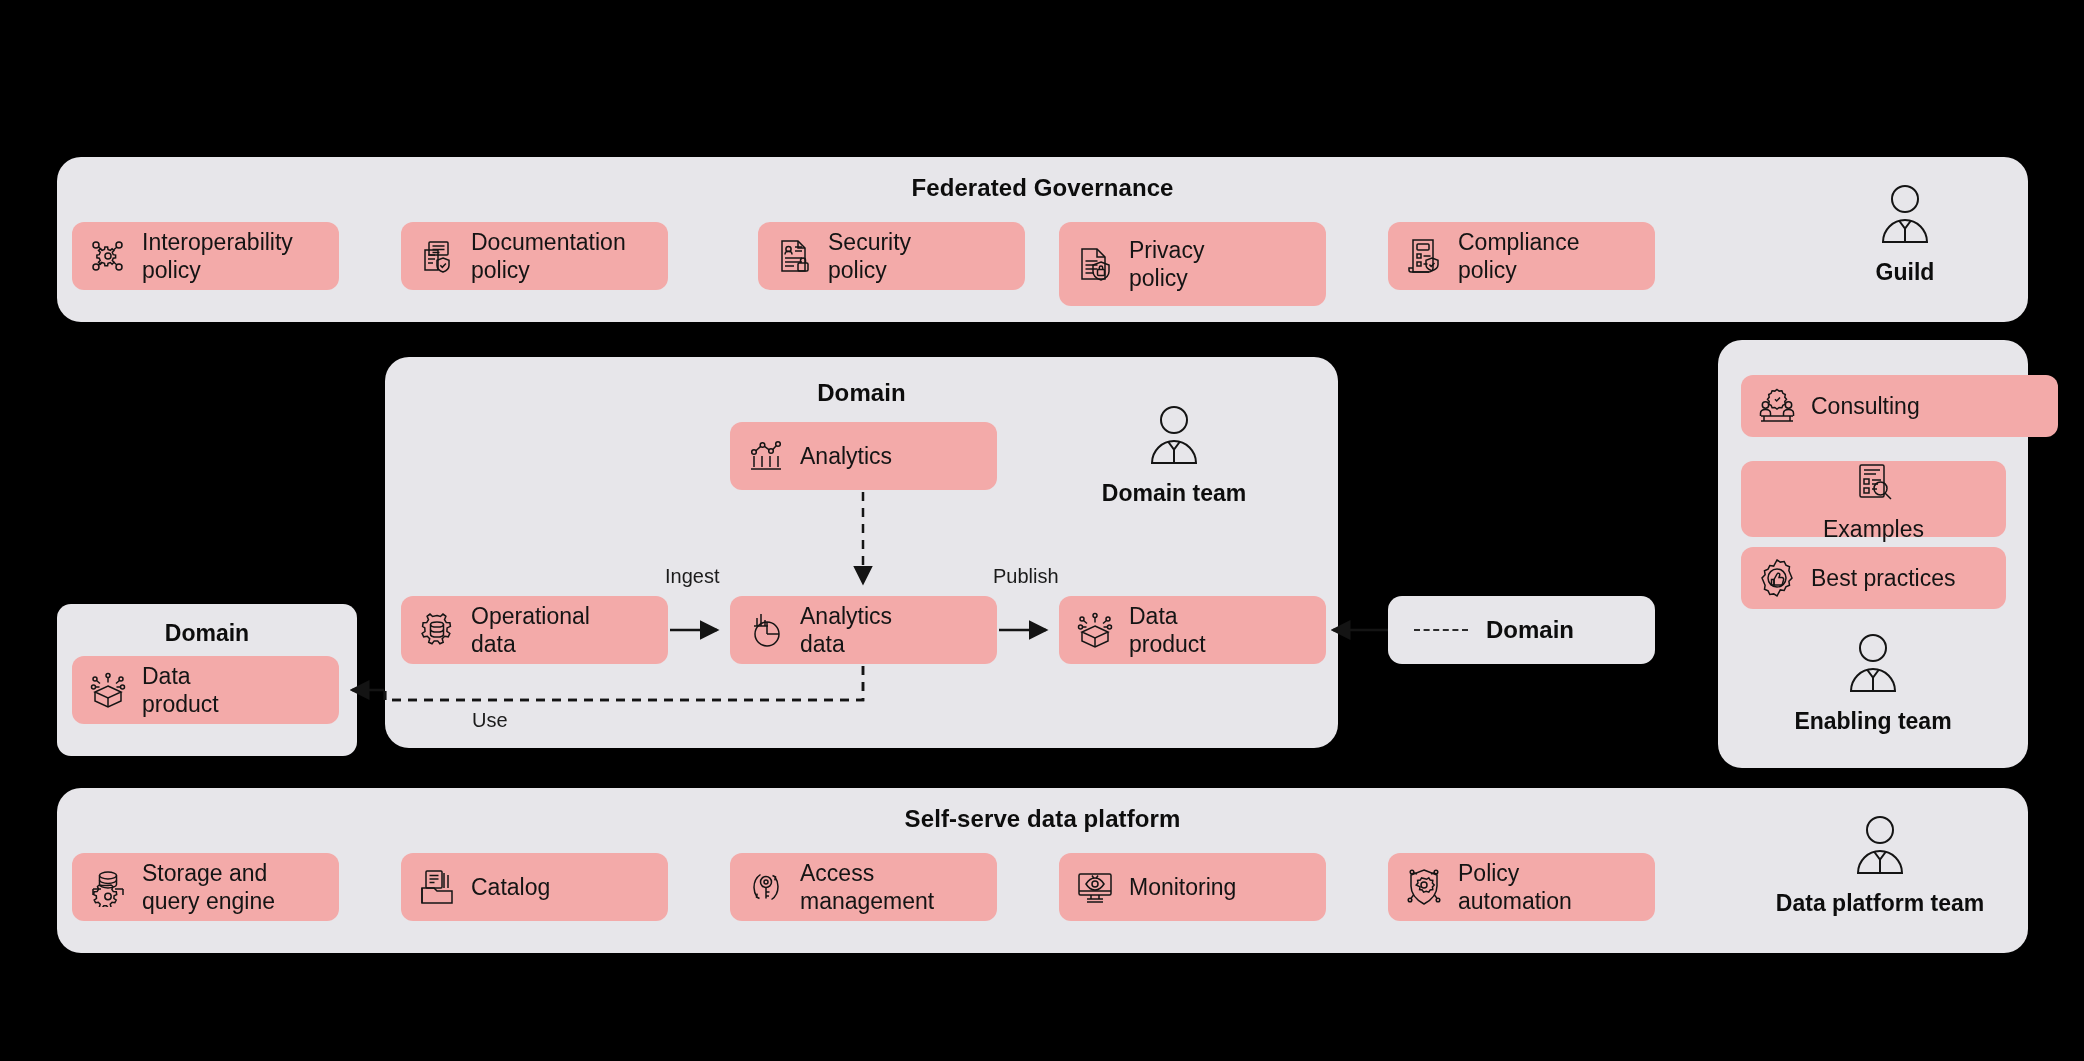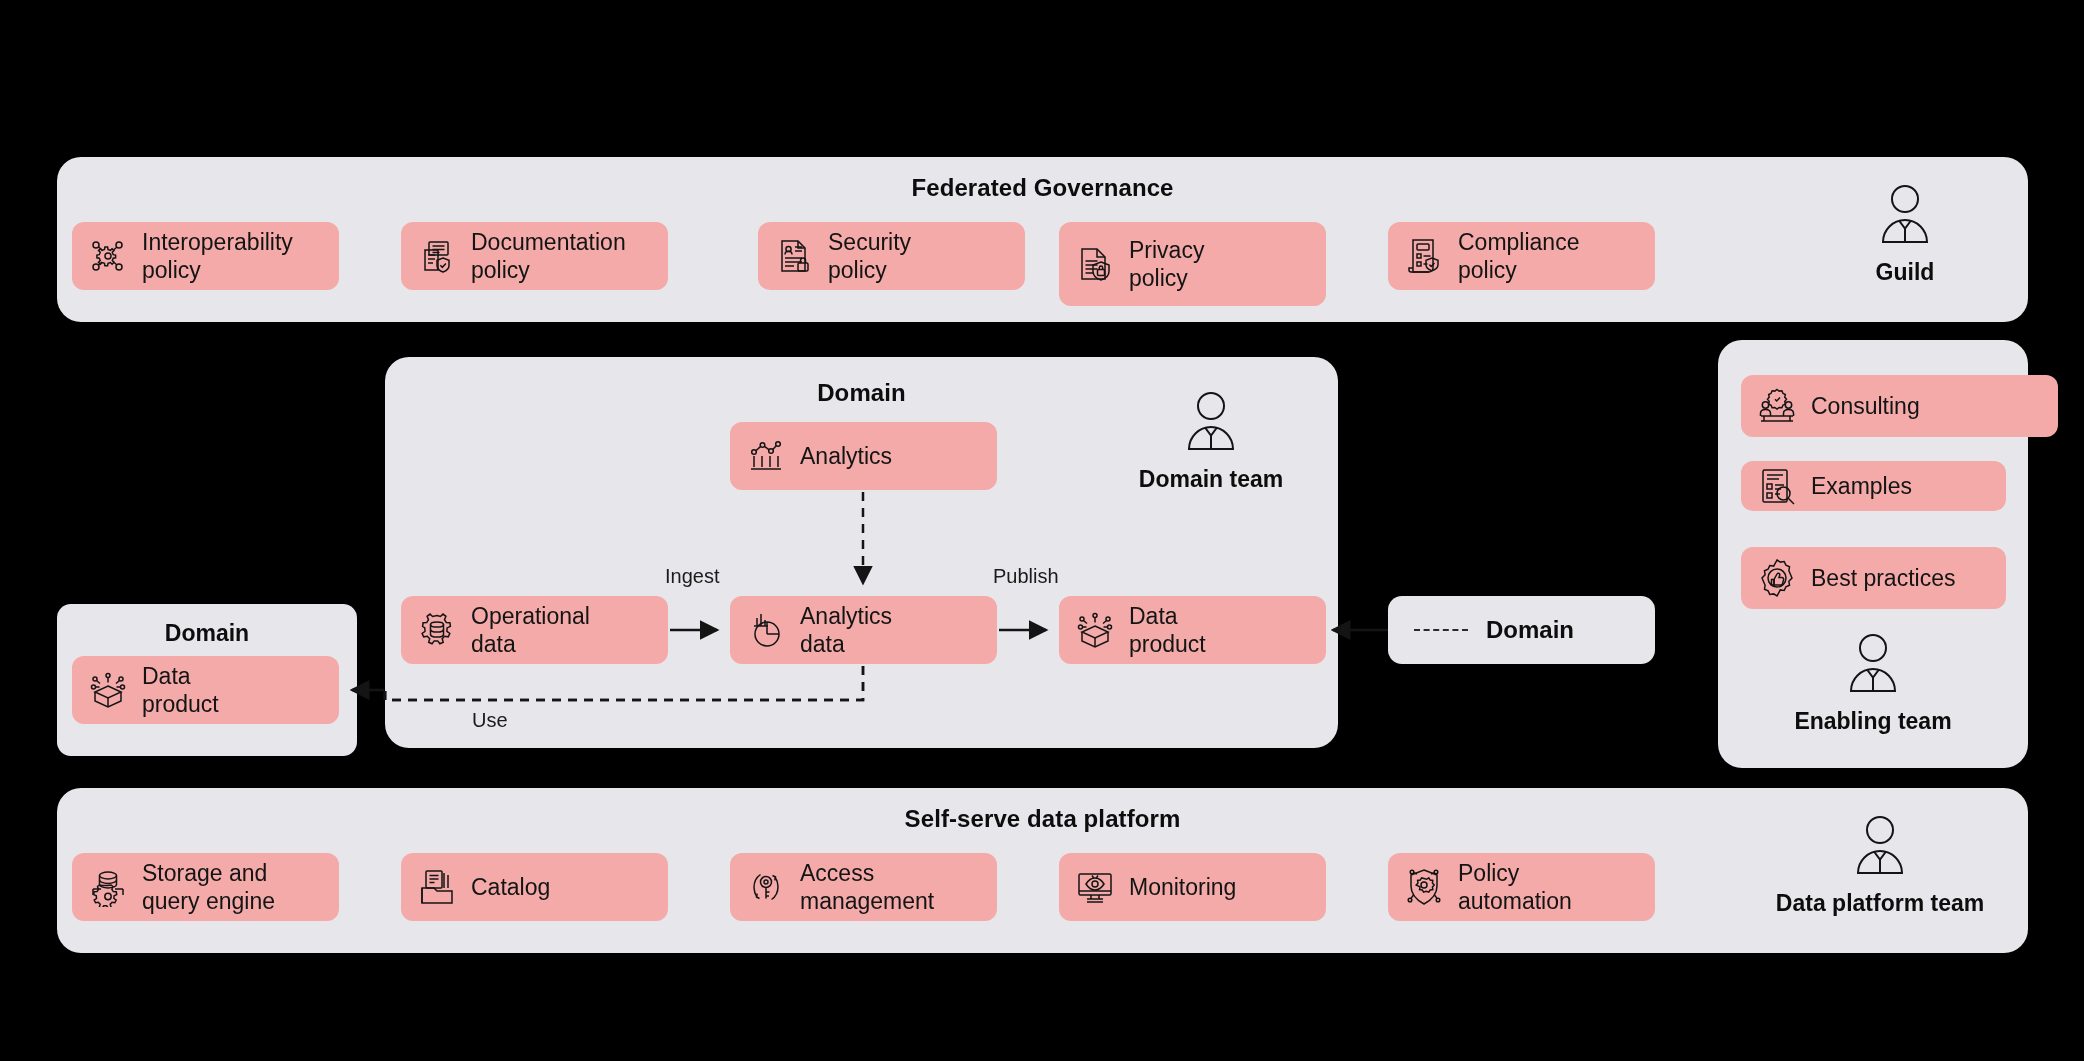--- a/index.html
+++ b/index.html
@@ -194,21 +194,21 @@
         <path d="M28 45.5V59"></path>
       </svg>
     </span>
     <span class="pname">Guild</span>
   </div>
 
   <div class="panel" style="left:385px; top:357px; width:953px; height:391px;">
     <div class="panel-title" style="top:22px;">Domain</div>
   </div>
 
-  <div class="person" style="left:1094px; top:390px; width:160px;margin-left:37px;">
+  <div class="person" style="left:1094px; top:404px; width:160px;">
     <span class="pico">
       <svg viewBox="0 0 56 62" fill="none" stroke="#141414" stroke-width="2">
         <circle cx="28" cy="16" r="13"></circle>
         <path d="M6 59a22 22 0 0 1 44 0z"></path>
         <path d="M22 37.5 L28 45.5 L34 37.5"></path>
         <path d="M28 45.5V59"></path>
       </svg>
     </span>
     <span class="pname">Domain team</span>
   </div>
@@ -313,21 +313,21 @@
         <circle cx="8.5" cy="19" r="3.2"></circle>
         <circle cx="31.5" cy="19" r="3.2"></circle>
         <path d="M3.5 30v-2.8c0-2.3 2.2-3.8 5-3.8s5 1.5 5 3.8V30"></path>
         <path d="M26.5 30v-2.8c0-2.3 2.2-3.8 5-3.8s5 1.5 5 3.8V30"></path>
         <path d="M4 30h32 M7 30v5 M33 30v5 M4 35h32"></path>
       </svg>
     </span>
     <span class="lbl">Consulting</span>
   </div>
 
-  <div class="chip" style="left:1741px; top:461px; width:265px; height:50px;">
+  <div class="chip" style="left:1741px; top:461px; width:265px; height:76px;flex-direction:column;">
     <span class="ico">
       <svg viewBox="0 0 40 40" fill="none" stroke="#141414" stroke-width="1.5">
         <rect x="6" y="4" width="24" height="32" rx="1.5"></rect>
         <path d="M10 9h16 M10 13h12"></path>
         <rect x="10" y="18" width="5" height="5"></rect>
         <path d="M18 19h9 M18 23h6"></path>
         <rect x="10" y="27" width="5" height="5"></rect>
         <path d="M18 28h5"></path>
         <circle cx="26.5" cy="27.5" r="6.5"></circle>
         <path d="M31.2 32.2 L37 38"></path>

